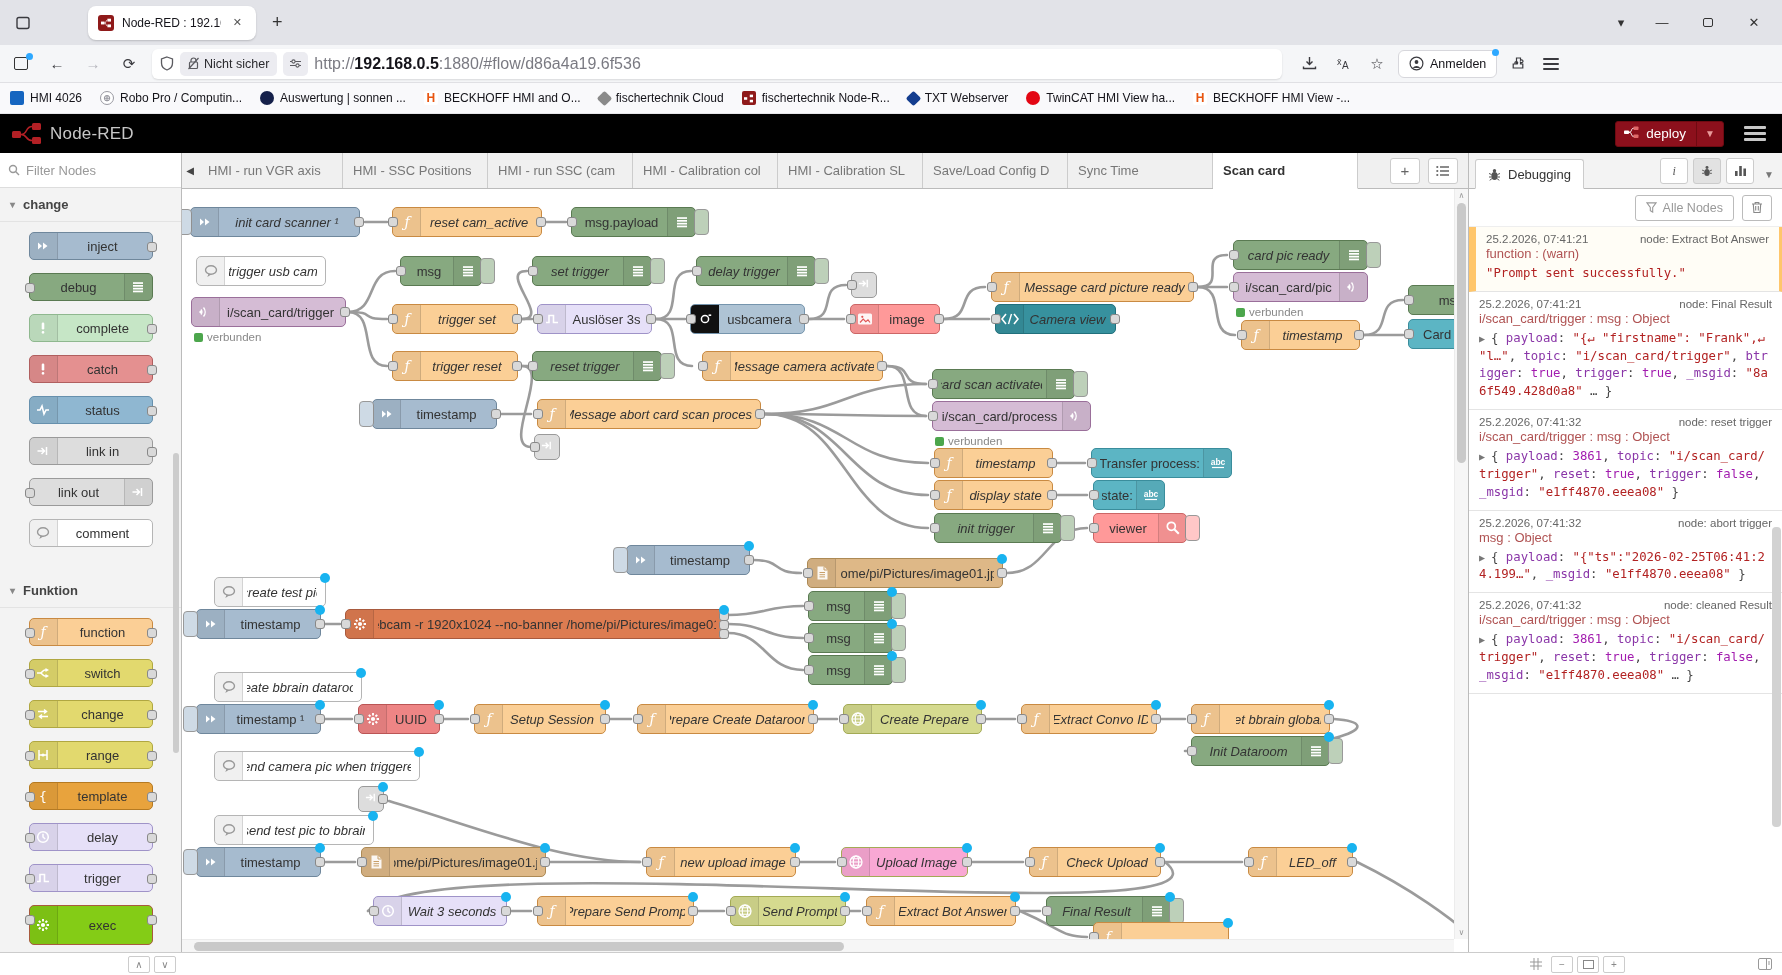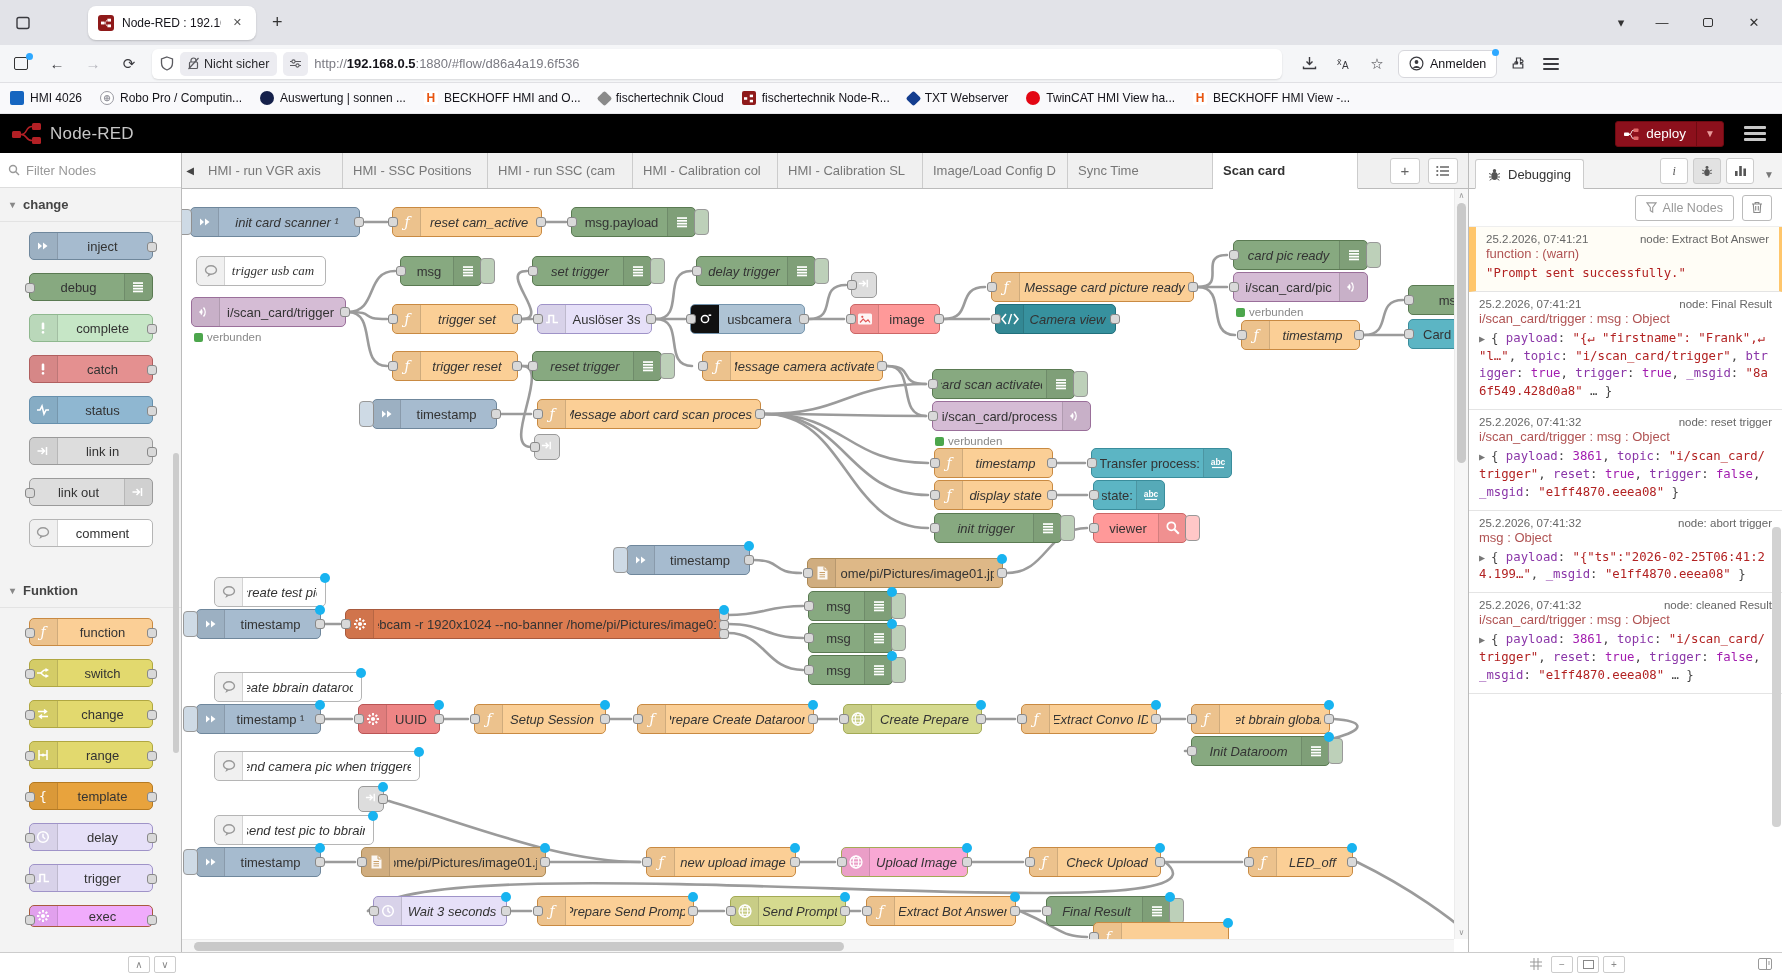--- a/index.html
+++ b/index.html
@@ -17,35 +17,35 @@
   .winbtns{margin-left:auto;display:flex;align-items:center;gap:2px}
   .winbtns .wb{width:44px;height:34px;display:flex;align-items:center;justify-content:center;color:#333;font-size:13px}
   .wb.caret{width:34px}
   .boxglyph{width:10px;height:9px;border:1px solid #333;border-radius:2px;display:inline-block}
   
   .navbar{height:38px;background:#f5f6f8;display:flex;align-items:center;padding:0 8px;gap:10px;border-bottom:1px solid #e0e0e4}
   .nico{width:26px;height:26px;display:flex;align-items:center;justify-content:center;color:#3a3a3f;font-size:15px;border-radius:4px;position:relative}
   .nico.dis{color:#b5b5bc}
   .urlbar{flex:1;max-width:1130px;height:30px;background:#fff;border-radius:6px;box-shadow:0 1px 2px rgba(0,0,0,.12);display:flex;align-items:center;padding:0 8px;gap:6px}
   .chip{background:#ececf1;border-radius:5px;height:24px;display:flex;align-items:center;gap:5px;padding:0 8px;font-size:12.5px;color:#2a2a2e}
-  .urltext{font-size:13px;color:#7a7a82;white-space:nowrap;overflow:hidden}
+  .urltext{font-size:16px;color:#7a7a82;white-space:nowrap;overflow:hidden}
   .urltext b{color:#15141a;font-weight:700}
   .rightchrome{display:flex;align-items:center;gap:8px;margin-left:4px}
   .signin{height:28px;border:1px solid #d7d7dc;background:#fff;border-radius:6px;display:flex;align-items:center;gap:6px;padding:0 10px;font-size:12.5px;color:#15141a;position:relative}
   .bluedot{width:7px;height:7px;border-radius:50%;background:#0df;position:absolute;background:#2ea8ff}
   
   .bookmarks{height:31px;background:#f9f9fb;display:flex;align-items:center;padding:0 10px;gap:18px;border-bottom:1px solid #e6e6ea}
   .bm{display:flex;align-items:center;gap:6px;font-size:12px;color:#15141a;white-space:nowrap}
   .bm .bi{width:14px;height:14px;border-radius:2px;display:flex;align-items:center;justify-content:center;font-size:9px;color:#fff;font-weight:700;flex:none}
   
   .nrheader{height:39px;background:#000;display:flex;align-items:center;padding:0 12px;color:#ccc}
   .nrlogo{display:flex;align-items:center;gap:8px}
   .nrlogo .name{font-size:17px;color:#c7c7c7;letter-spacing:.2px}
   .deploy{margin-left:auto;height:26px;background:#8c101c;border:1px solid #6e0a11;border-radius:3px;display:flex;align-items:center;color:#fff;font-size:13.5px;overflow:hidden}
-  .deploy .dlab{padding:0 10px 0 8px;display:flex;align-items:flex-end;gap:7px}
+  .deploy .dlab{padding:0 10px 0 8px;display:flex;align-items:flex-start;gap:7px}
   .deploy .dcaret{border-left:1px solid #6e0a11;padding:0 8px;height:100%;display:flex;align-items:center;color:#e89a9a;font-size:10px}
   .nrmenu{margin-left:16px;display:flex;flex-direction:column;gap:3px;padding:4px}
   .nrmenu i{display:block;width:22px;height:3px;background:#c7c7c7;border-radius:1px}
   
   .workspace{height:799px;display:flex}
   .palette{width:182px;border-right:1px solid #bbb;background:#f3f3f3;position:relative;overflow:hidden}
   .psearch{height:35px;background:#fff;border-bottom:1px solid #ddd;display:flex;align-items:center;padding:0 8px;gap:6px;color:#999;font-size:13px}
   .pcat{height:34px;display:flex;align-items:center;gap:8px;padding:0 10px;font-size:13px;font-weight:700;color:#444;background:#f3f3f3;border-bottom:1px solid #e3e3e3}
   .pcat .chev{color:#888;font-size:10px}
   .pitems{padding:10px 0 14px;background:#f3f3f3}
@@ -480,21 +480,21 @@
                 <svg width="14" height="14" viewBox="0 0 14 14">
                   <path d="M1 10.5h3V3.5h4.5v7H13" fill="none" stroke="#fff" stroke-width="1.6"></path>
                 </svg>
               </span>
               <span class="lbl " style="left:32px;right:8px">trigger</span>
               <span class="port in"></span>
               <span class="port out"></span>
             </div>
           </div>
           <div class="pwrap">
-            <div class="node" style="background: #f0abfc; border-color: rgb(168, 90, 62); position: relative; height: 22px; width: 124px;">
+            <div class="node" style="background: #84cc16; border-color: rgb(168, 90, 62); position: relative; height: 40px; width: 124px;">
               <span class="isec l">
                 <svg width="14" height="14" viewBox="0 0 14 14">
                   <circle cx="7" cy="7" r="2.1" fill="#fff"></circle>
                   <g stroke="#fff" stroke-width="1.9">
                     <path d="M7 1v2.4M7 10.6V13M1 7h2.4M10.6 7H13M2.8 2.8l1.7 1.7M9.5 9.5l1.7 1.7M11.2 2.8L9.5 4.5M4.5 9.5l-1.7 1.7"></path>
                   </g>
                 </svg>
               </span>
               <span class="lbl " style="left:32px;right:8px">exec</span>
               <span class="port in"></span>
@@ -508,21 +508,21 @@
 
   <div class="mid">
     <div class="ftabs">
       <div class="tabscroll">◀</div>
       <div id="flowtabs" style="display:flex">
           <div class="ftab">HMI - run VGR axis</div>
           <div class="ftab">HMI - SSC Positions</div>
           <div class="ftab">HMI - run SSC (cam</div>
           <div class="ftab">HMI - Calibration col</div>
           <div class="ftab">HMI - Calibration SL</div>
-          <div class="ftab">Image/Load Config D</div>
+          <div class="ftab">Save/Load Config D</div>
           <div class="ftab">Sync Time</div>
           <div class="ftab active">Scan card</div>
         </div>
       <div class="ftabbtns">
         <div class="fb">+</div>
         <div class="fb">
             <svg width="14" height="12" viewBox="0 0 14 12">
               <path d="M4 2h9M4 6h9M4 10h9" stroke="#666" stroke-width="1.5"></path>
               <circle cx="1.3" cy="2" r="1.1" fill="#666"></circle>
               <circle cx="1.3" cy="6" r="1.1" fill="#666"></circle>
@@ -618,21 +618,21 @@
               <svg width="14" height="14" viewBox="0 0 14 14">
                 <rect x="2" y="2.2" width="10" height="1.7" fill="#fff"></rect>
                 <rect x="2" y="5" width="10" height="1.7" fill="#fff"></rect>
                 <rect x="2" y="7.8" width="10" height="1.7" fill="#fff"></rect>
                 <rect x="2" y="10.6" width="10" height="1.7" fill="#fff"></rect>
               </svg>
             </span>
             <span class="lbl " style="left:8px;right:32px">msg.payload</span>
             <span class="port in"></span>
           </div>
-          <div class="node italic" style="background: rgb(255, 255, 255); border-color: rgb(181, 181, 181); left: 14px; top: 67px; width: 130px; font-family: Liberation Serif, serif;">
+          <div class="node italic" style="background: rgb(255, 255, 255); border-color: rgb(181, 181, 181); left: 14px; top: 67px; width: 130px;">
             <span class="isec l">
               <svg width="15" height="15" viewBox="0 0 15 15">
                 <ellipse cx="7.5" cy="6.5" rx="5.5" ry="4.3" fill="none" stroke="#9a9a9a" stroke-width="1.4"></ellipse>
                 <path d="M5 10.2l-1.2 3.2 4.3-2.6z" fill="#9a9a9a"></path>
               </svg>
             </span>
             <span class="lbl " style="left:32px;right:8px">trigger usb cam</span>
           </div>
           <div class="node" style="background: rgb(135, 169, 128); border-color: rgb(90, 122, 82); left: 218px; top: 67px; width: 82px;">
             <span class="nbtn r" style="background:rgb(189,208,185);border-color:#999"></span>

